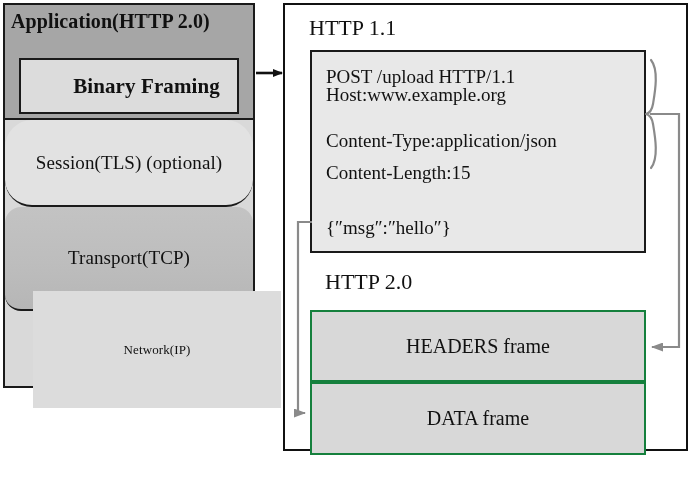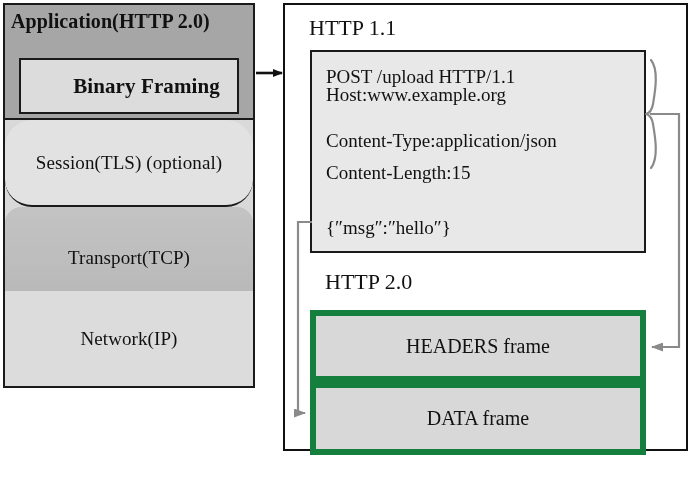--- a/index.html
+++ b/index.html
@@ -82,23 +82,24 @@
   .layer-transport {
     top: 202px;
     height: 104px;
     background: linear-gradient(to bottom, #c3c3c3 0%, #bdbdbd 55%, #b6b6b6 100%);
     border-bottom: 2px solid #1a1a1a;
     font-size: 19px;
     border-radius: 16px;
   }
   .layer-network {
     top: 286px;
-    height: 95px;
+    height: 117px;
     background: #dcdcdc;
-    font-size: 19px;
+    font-size: 13px;
+    margin-left: 28px;
   }
 
   
   #right-panel {
     position: absolute;
     left: 283px;
     top: 3px;
     width: 405px;
     height: 448px;
     box-sizing: border-box;
@@ -137,21 +138,21 @@
   .msg-line.l1 { top: 33px; }
   .msg-line.l2 { top: 79px; }
   .msg-line.l3 { top: 111px; }
   .msg-line.body { top: 166px; text-align: right; }
 
   .frame-box {
     position: absolute;
     left: 25px;
     width: 336px;
     box-sizing: border-box;
-    border: 6px solid #15803d;
+    border: 2px solid #15803d;
     background: #d8d8d8;
     display: flex;
     align-items: center;
     justify-content: center;
     font-size: 20px;
     color: #111111;
   }
   #headers-frame { top: 305px; height: 72px; }
   #data-frame { top: 377px; height: 73px; }
 

